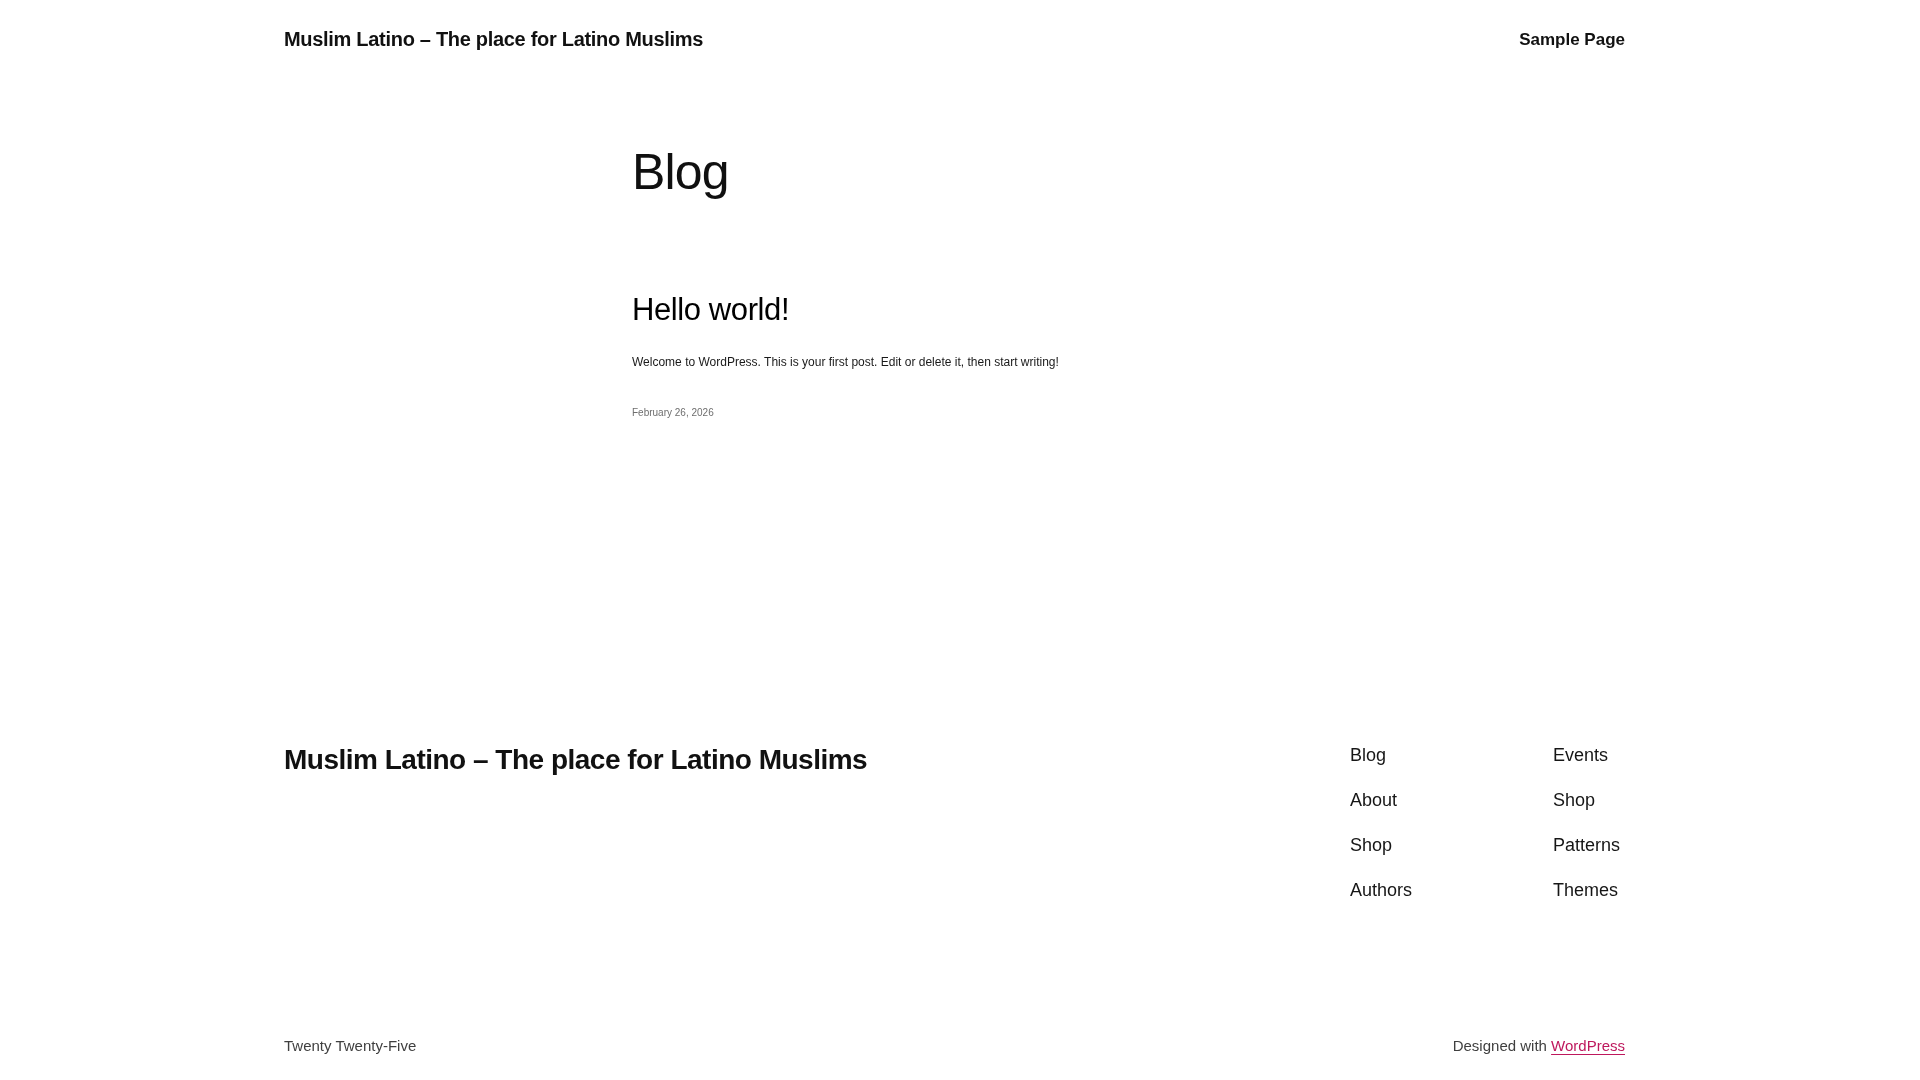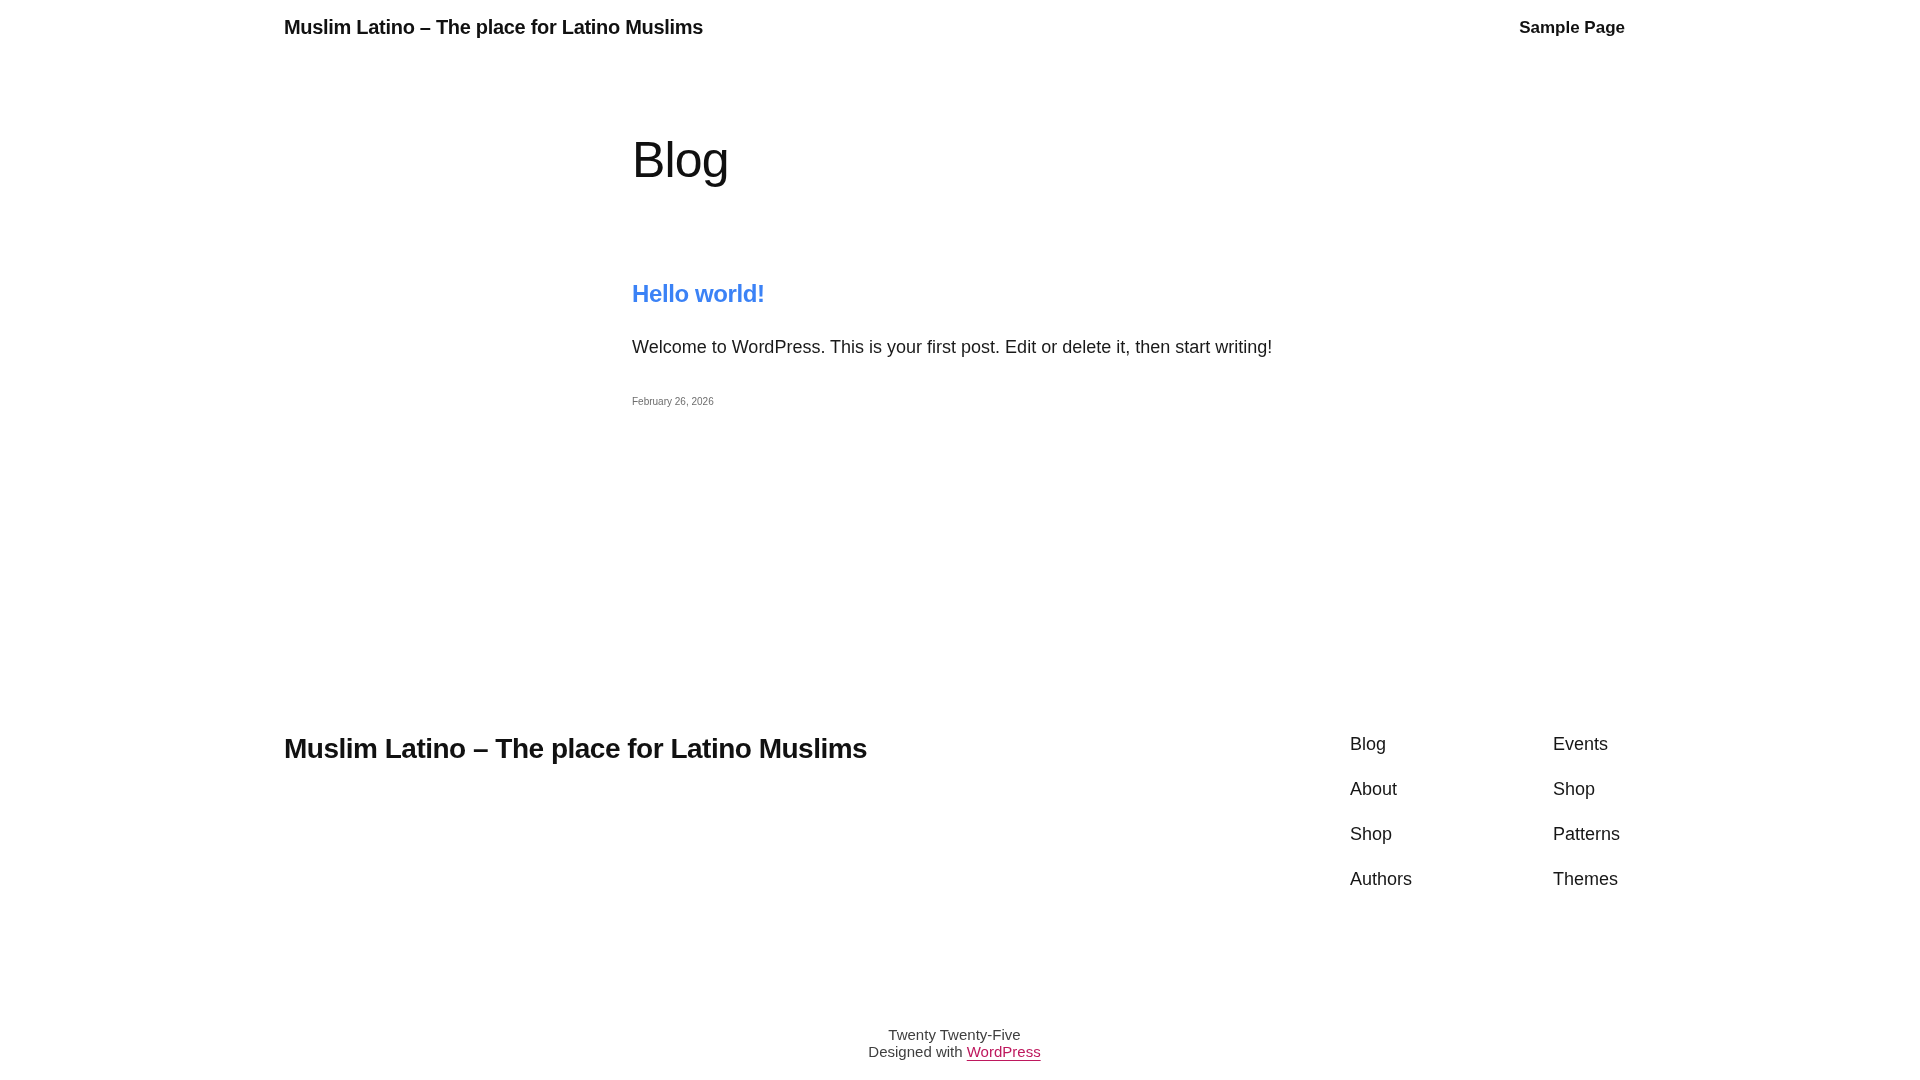--- a/index.html
+++ b/index.html
@@ -10,21 +10,21 @@
     overflow: hidden;
     font-family: "Liberation Sans", sans-serif;
     color: #111111;
     -webkit-font-smoothing: antialiased;
   }
   a { color: inherit; text-decoration: none; cursor: pointer; }
 
   .page {
     width: 1341px;
     margin-left: 284px;
-    padding-top: 16px;
+    padding-top: 28px;
   }
 
   
   .site-header {
     display: flex;
     justify-content: space-between;
     align-items: center;
   }
   .site-title {
     font-size: 20px;
@@ -48,29 +48,29 @@
     font-size: 50px;
     font-weight: 400;
     letter-spacing: -0.8px;
     line-height: 1.1;
     color: #101010;
   }
   .post {
     margin-top: 92px;
   }
   .post-title {
-    font-size: 24px;
-    font-weight: 700;
+    font-size: 31px;
+    font-weight: 400;
     letter-spacing: -0.4px;
     line-height: 1.15;
-    color: #3b82f6;
+    color: #000000;
   }
   .post-excerpt {
     margin-top: 26px;
-    font-size: 18px;
+    font-size: 12px;
     font-weight: 400;
     line-height: 1.45;
     color: #1a1a1a;
     max-width: 660px;
   }
   .post-date {
     margin-top: 36px;
     font-size: 10px;
     font-weight: 400;
     color: #6e6e6e;
@@ -109,21 +109,20 @@
   }
   .footer-nav-item:last-child { margin-bottom: 16px; }
 
   .footer-bottom {
     margin-top: 122px;
     display: flex;
     justify-content: space-between;
     align-items: center;
     font-size: 15px;
     color: #3f3f3f;
-    flex-direction: column;
   }
   .designed-with { color: #3f3f3f; }
   .wordpress-link {
     text-decoration: underline;
     text-underline-offset: 3px;
     color: #be185d;
   }
 </style>
 </head>
 <body>

